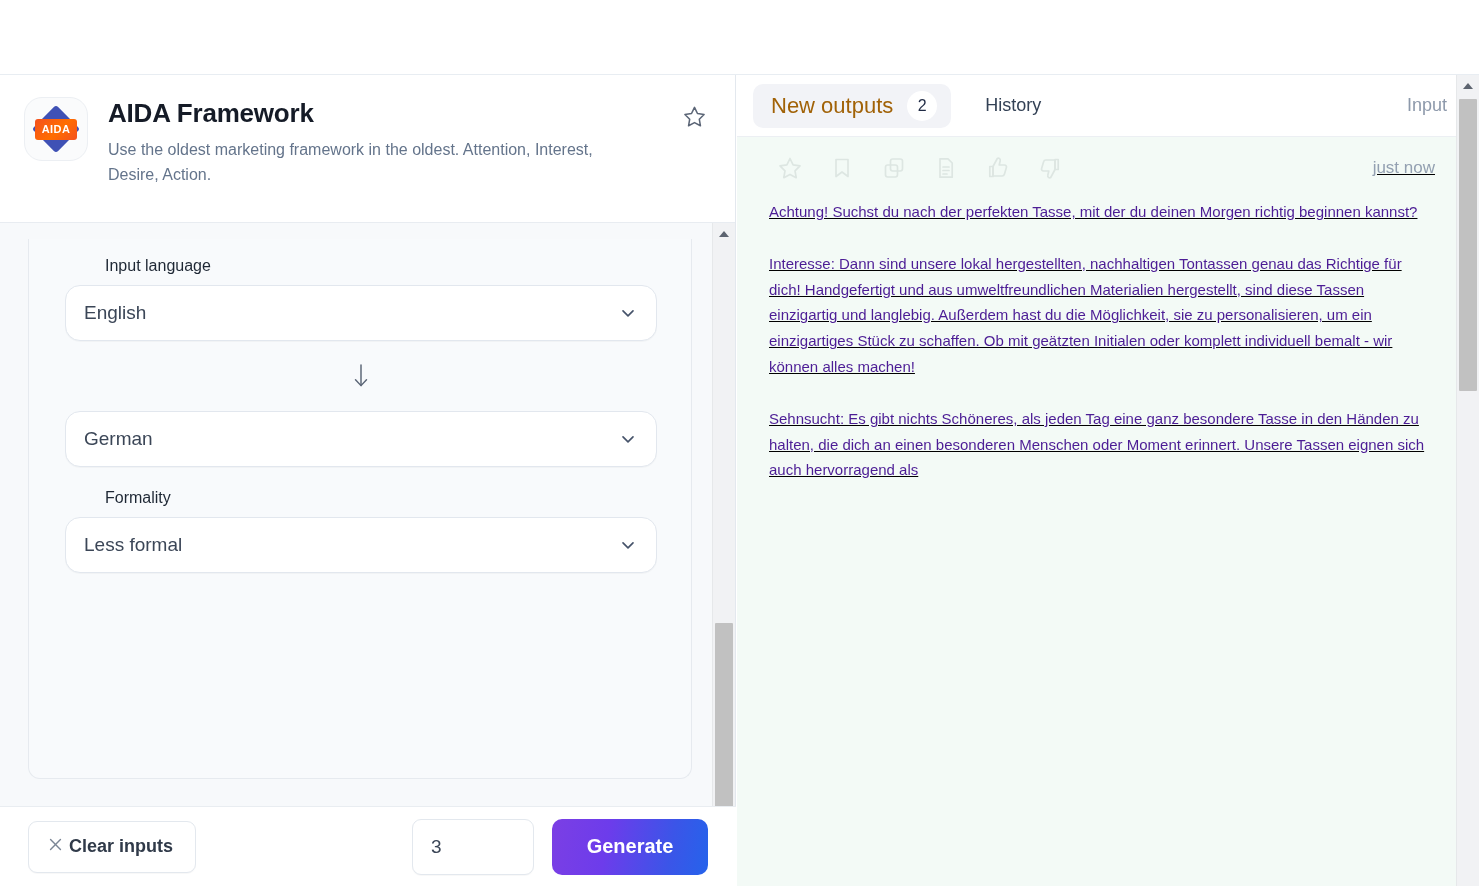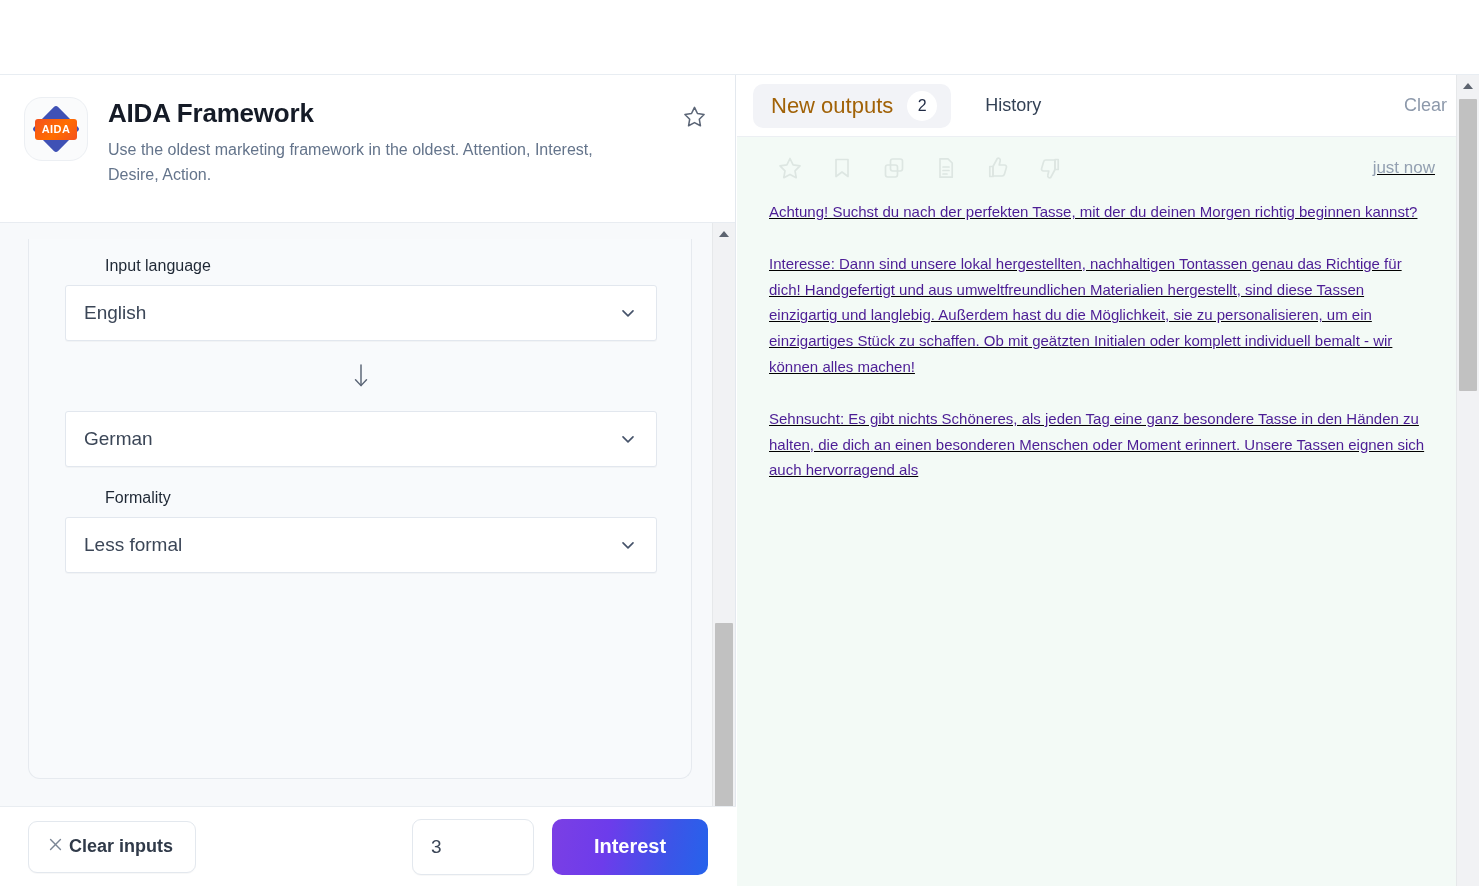--- a/index.html
+++ b/index.html
@@ -134,21 +134,21 @@
     color: #1e2734;
     margin-bottom: 10px;
     margin-top: 4px;
     margin-left: 40px;
   }
   .select-box {
     position: relative;
     height: 56px;
     background: #ffffff;
     border: 1px solid #e2e7ee;
-    border-radius: 3px;
+    border-radius: 15px;
     display: flex;
     align-items: center;
     padding: 0 18px;
     box-shadow: 0 1px 1px rgba(16,24,40,.03);
     cursor: pointer;
   }
   .select-value {
     font-size: 19px;
     color: #3b4657;
     flex: 1 1 auto;
@@ -464,33 +464,33 @@
       <span>
         <svg width="17" height="17" viewBox="0 0 24 24" fill="none" stroke="#7b8696" stroke-width="2" stroke-linecap="round">
             <line x1="5" y1="5" x2="19" y2="19"></line>
             <line x1="19" y1="5" x2="5" y2="19"></line>
           </svg>
       </span>
       <span class="lbl">Clear inputs</span>
     </div>
     <div class="bar-spacer"></div>
     <input class="count-input" type="text" value="3" style="">
-    <button class="btn-generate">Interest</button>
+    <button class="btn-generate">Generate</button>
   </div>
 
   <div class="right-panel">
 
     <div class="out-tabs">
       <div class="tab-pill">
         <span class="tab-lbl">New outputs</span>
         <span class="badge">2</span>
       </div>
       <div class="tab-plain">History</div>
       <div class="tabs-spacer"></div>
-      <div class="tab-clear">Clear</div>
+      <div class="tab-clear">Input</div>
     </div>
 
     <div class="out-body">
 
       <div class="out-actions">
 
         <div class="act-icon">
           <svg width="24" height="24" viewBox="0 0 24 24" fill="none" stroke="#dde6e2" stroke-width="1.7" stroke-linecap="round" stroke-linejoin="round">
             <polygon points="12 2.5 15.1 8.9 22 9.9 17 14.8 18.2 21.7 12 18.4 5.8 21.7 7 14.8 2 9.9 8.9 8.9"></polygon>
           </svg>

